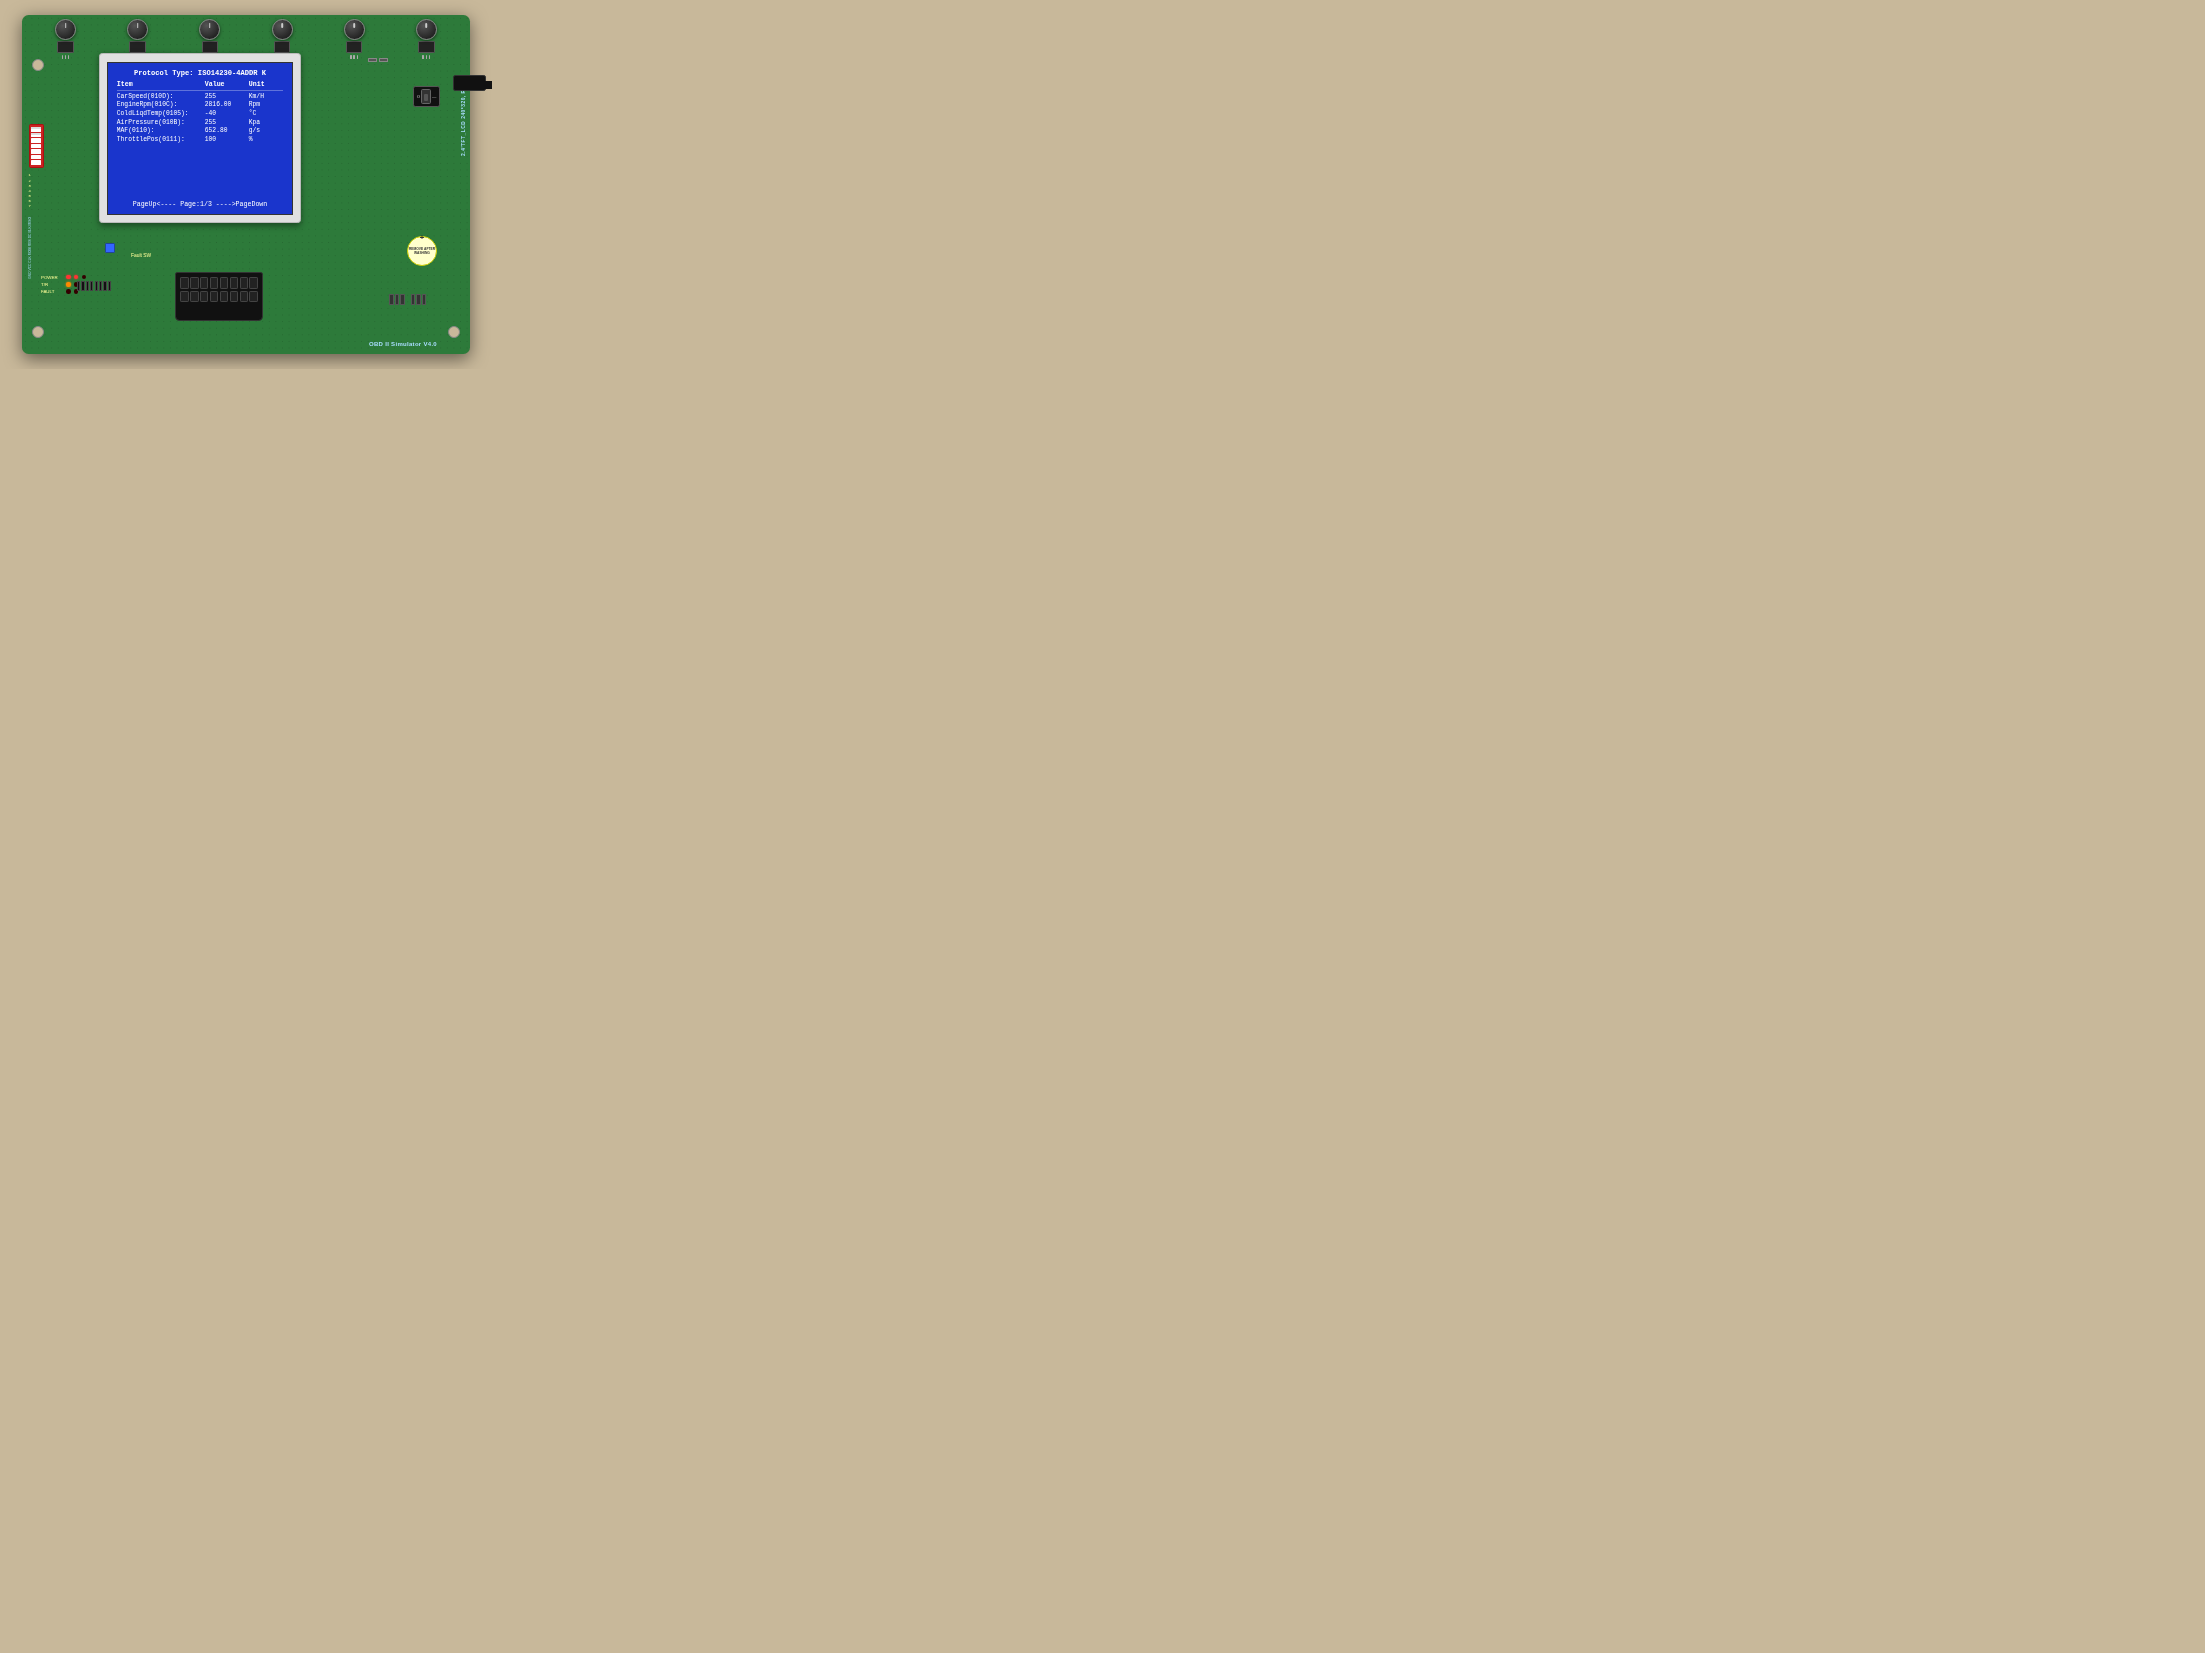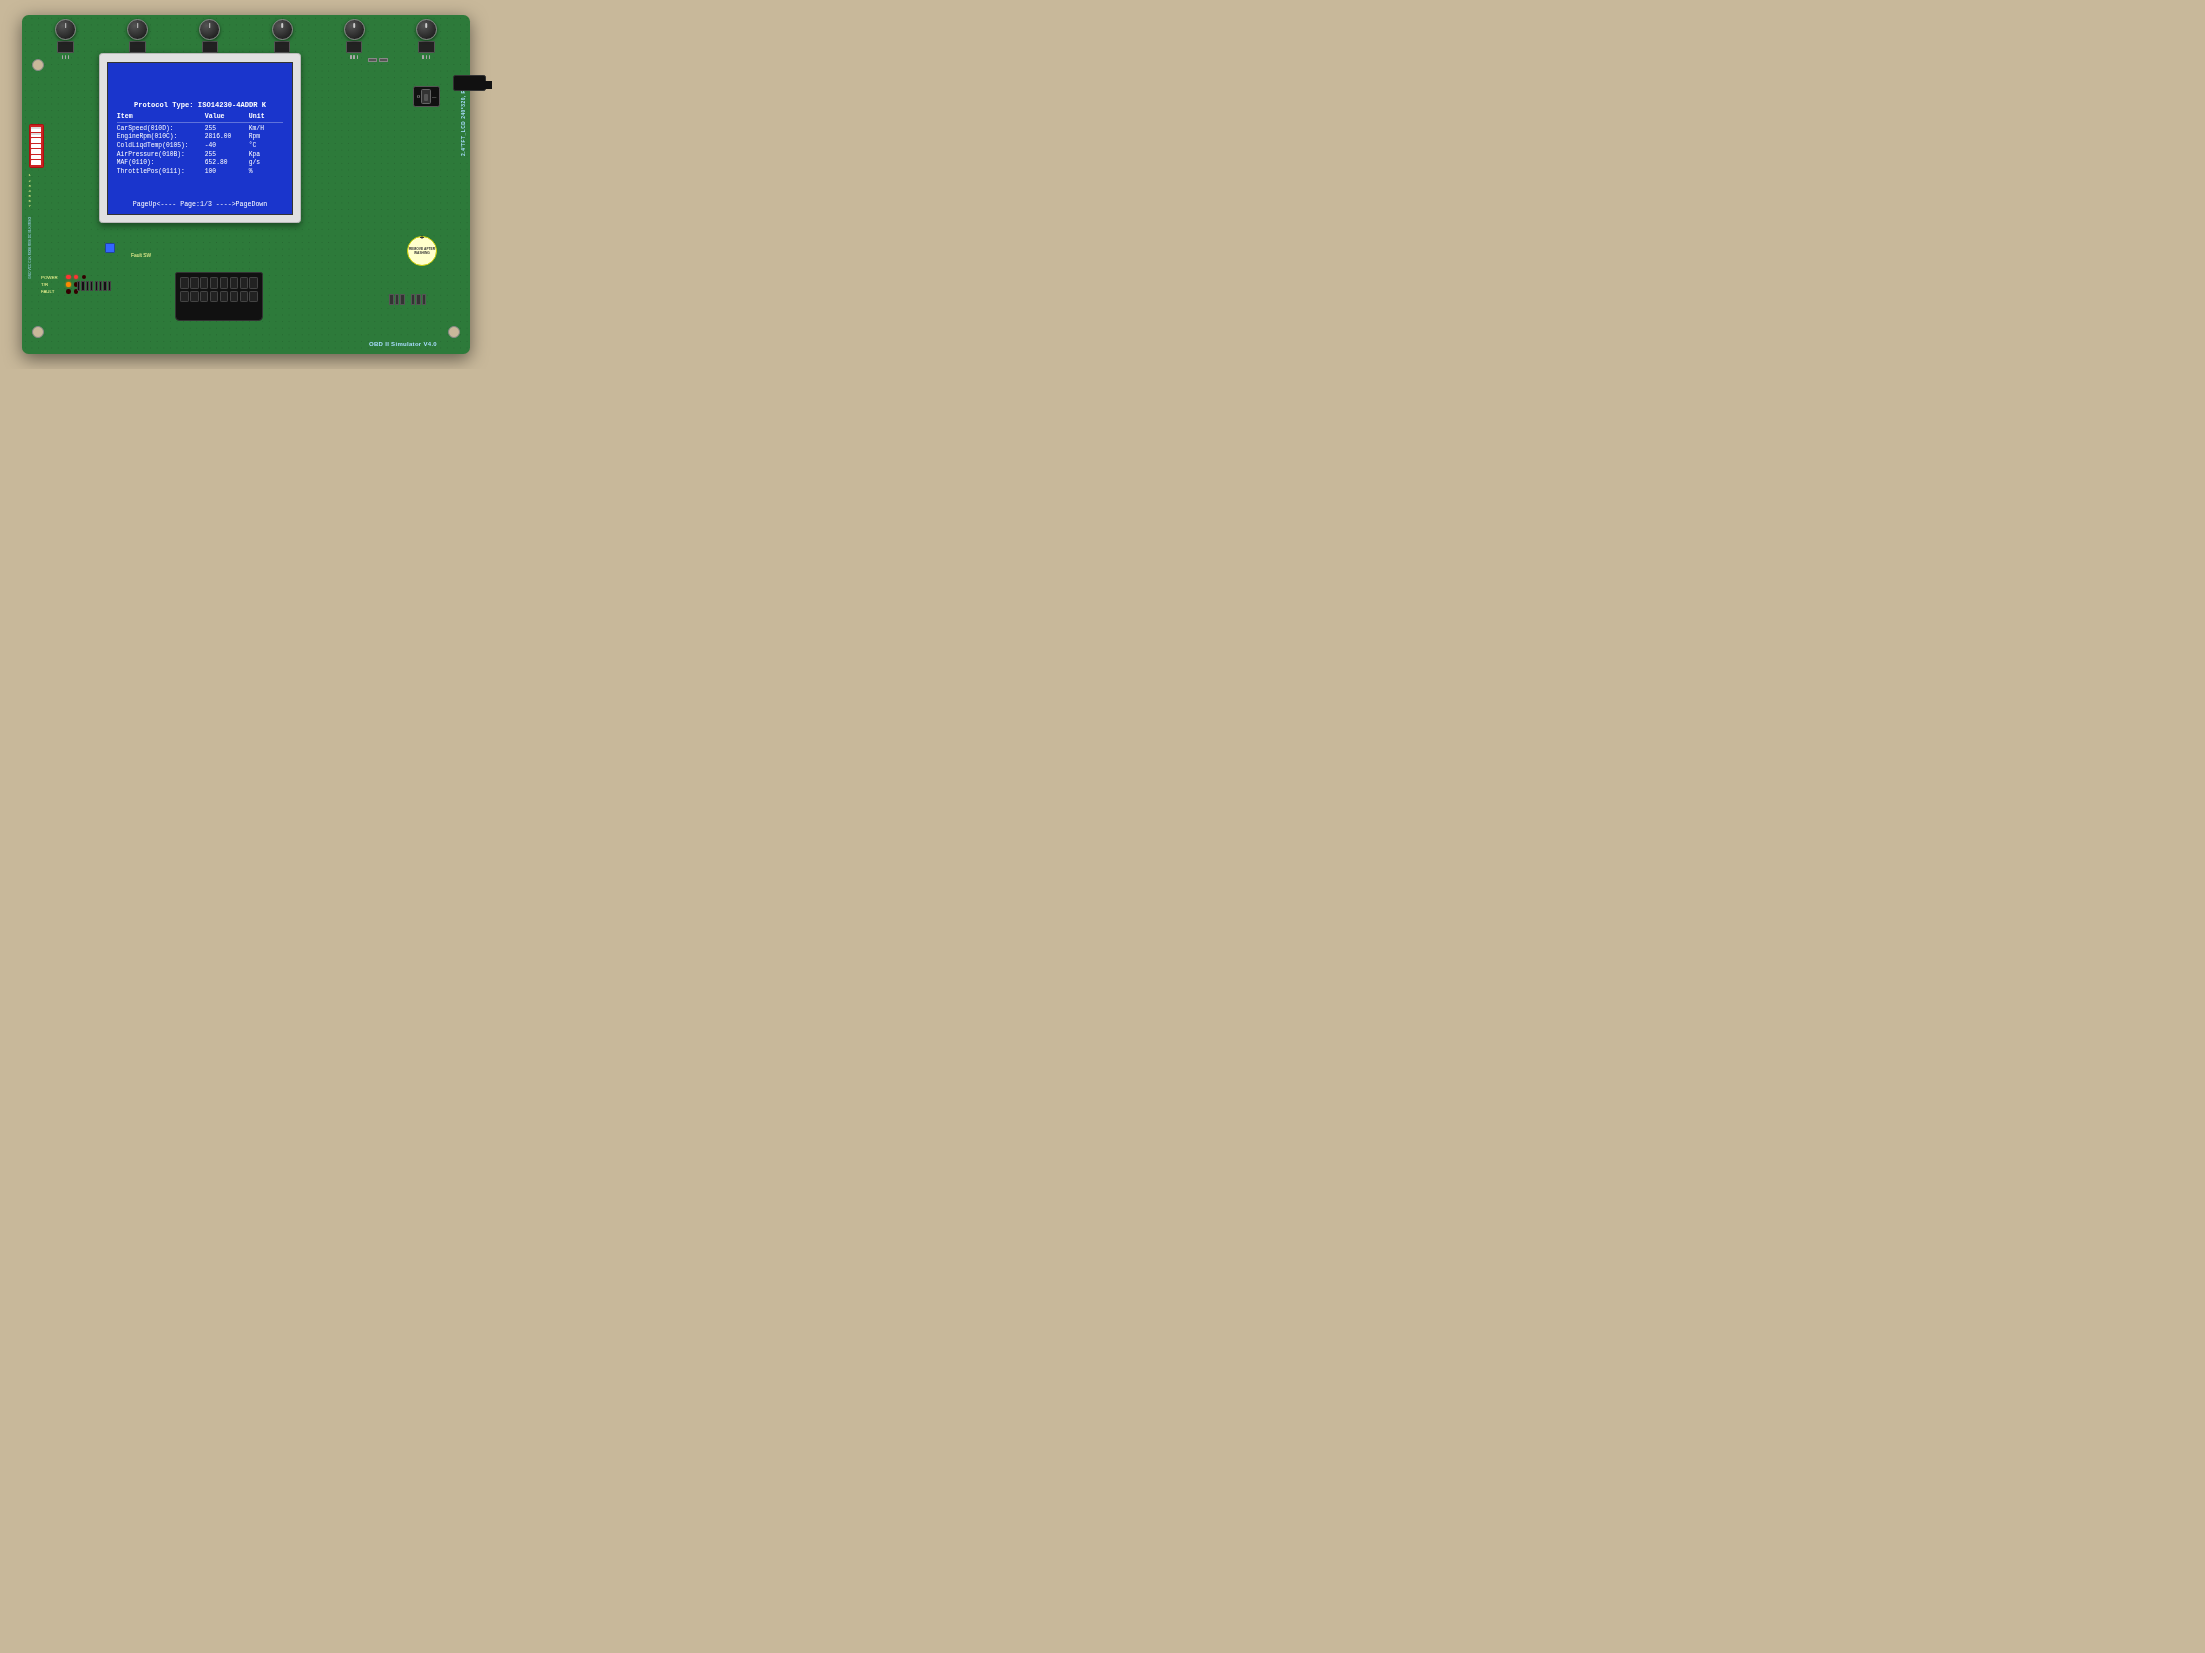--- a/index.html
+++ b/index.html
@@ -174,21 +174,20 @@
       color: #ffffff;
       position: relative;
     }
 
     .lcd-title {
       text-align: center;
       font-size: 7.1px;
       font-weight: bold;
       color: #ffffff;
       margin-bottom: 4.4px;
-      margin-top: 32px;
     }
 
     .lcd-header-row {
       display: flex;
       font-size: 6.6px;
       font-weight: bold;
       color: #ffffff;
       margin-bottom: 2.2px;
       border-bottom: 0.5px solid rgba(255,255,255,0.3);
       padding-bottom: 1.1px;

